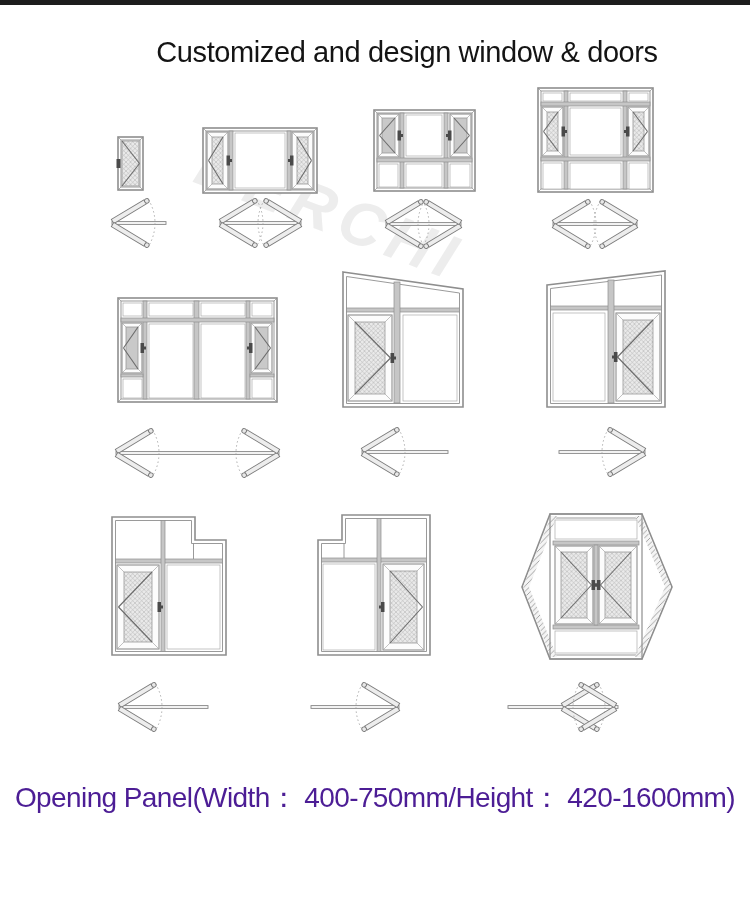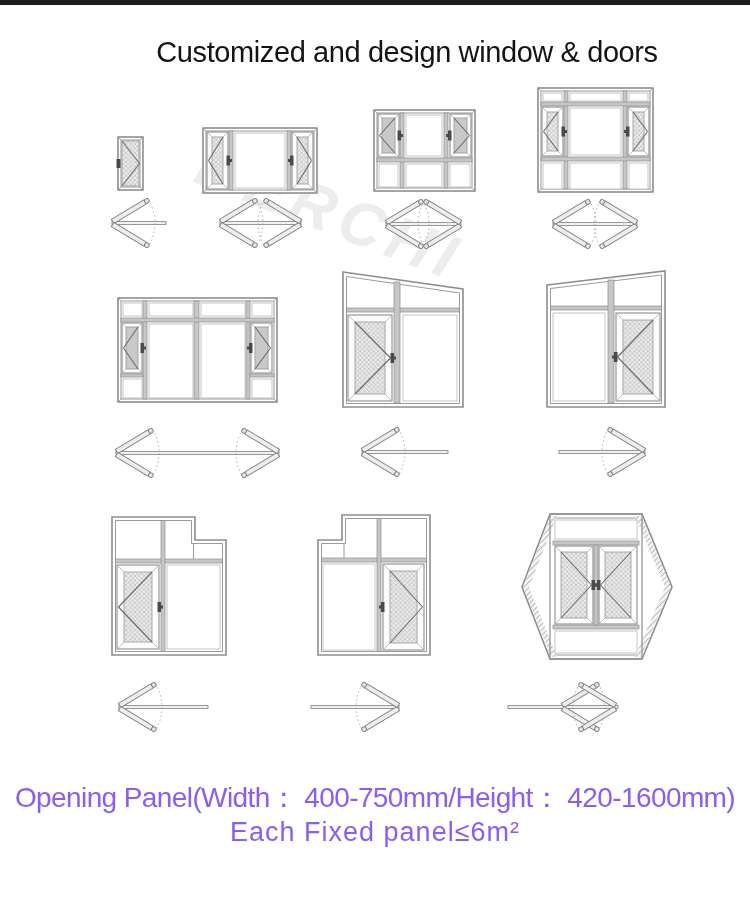--- a/index.html
+++ b/index.html
@@ -6,21 +6,21 @@
   #page{position:relative;width:750px;height:923px;background:#ffffff;overflow:hidden;
         font-family:"Liberation Sans", sans-serif;}
   #topbar{position:absolute;left:0;top:0;width:750px;height:5px;background:#1d1d1d;}
   #title{position:absolute;left:0;top:36px;width:750px;text-align:center;
          font-size:29px;letter-spacing:-0.4px;color:#141414;white-space:nowrap;margin-left:32px;}
   #watermark{position:absolute;left:212px;top:128px;z-index:0;
              font-size:62px;font-style:italic;font-weight:bold;letter-spacing:7px;
              color:#ededed;transform:rotate(21deg);transform-origin:left top;
              white-space:nowrap;user-select:none;}
   #scene{position:absolute;left:0;top:0;z-index:1;}
-  .footer{position:absolute;left:0;width:750px;text-align:center;color:#8b5cf6;white-space:nowrap;}
+  .footer{position:absolute;left:0;width:750px;text-align:center;color:#4c1d95;white-space:nowrap;}
   #footer1{top:779px;font-size:28px;letter-spacing:-0.6px;}
   #footer2{top:817px;font-size:27px;letter-spacing:1px;}
 </style>
 </head>
 <body>
 
 <div id="page">
   <div id="topbar"></div>
   <div id="title">Customized and design window &amp; doors</div>
   <div id="watermark">DERCHI</div>
@@ -458,14 +458,13 @@
           <circle cx="575" cy="707" r="2.3" fill="#e8e8e8" stroke="#7c7c7c" stroke-width="0.9"></circle>
         </g>
         <g transform="rotate(31 618 707)">
           <rect x="577" y="704.6" width="38" height="4.8" fill="#ededed" stroke="#7c7c7c" stroke-width="0.9"></rect>
           <circle cx="575" cy="707" r="2.3" fill="#e8e8e8" stroke="#7c7c7c" stroke-width="0.9"></circle>
         </g>
         <path d="M579.427471468405,683.8232866290475 A45,45 0 0 0 579.427471468405,730.1767133709525" fill="none" stroke="#9a9a9a" stroke-width="0.8" stroke-dasharray="1.5,2.6"></path>
       </g>
     </svg>
   <div id="footer1" class="footer">Opening Panel(Width： 400-750mm/Height： 420-1600mm)</div>
-  <div id="footer2" class="footer">Each Fixed panel≤6m²</div>
 </div>
 
 </body></html>

